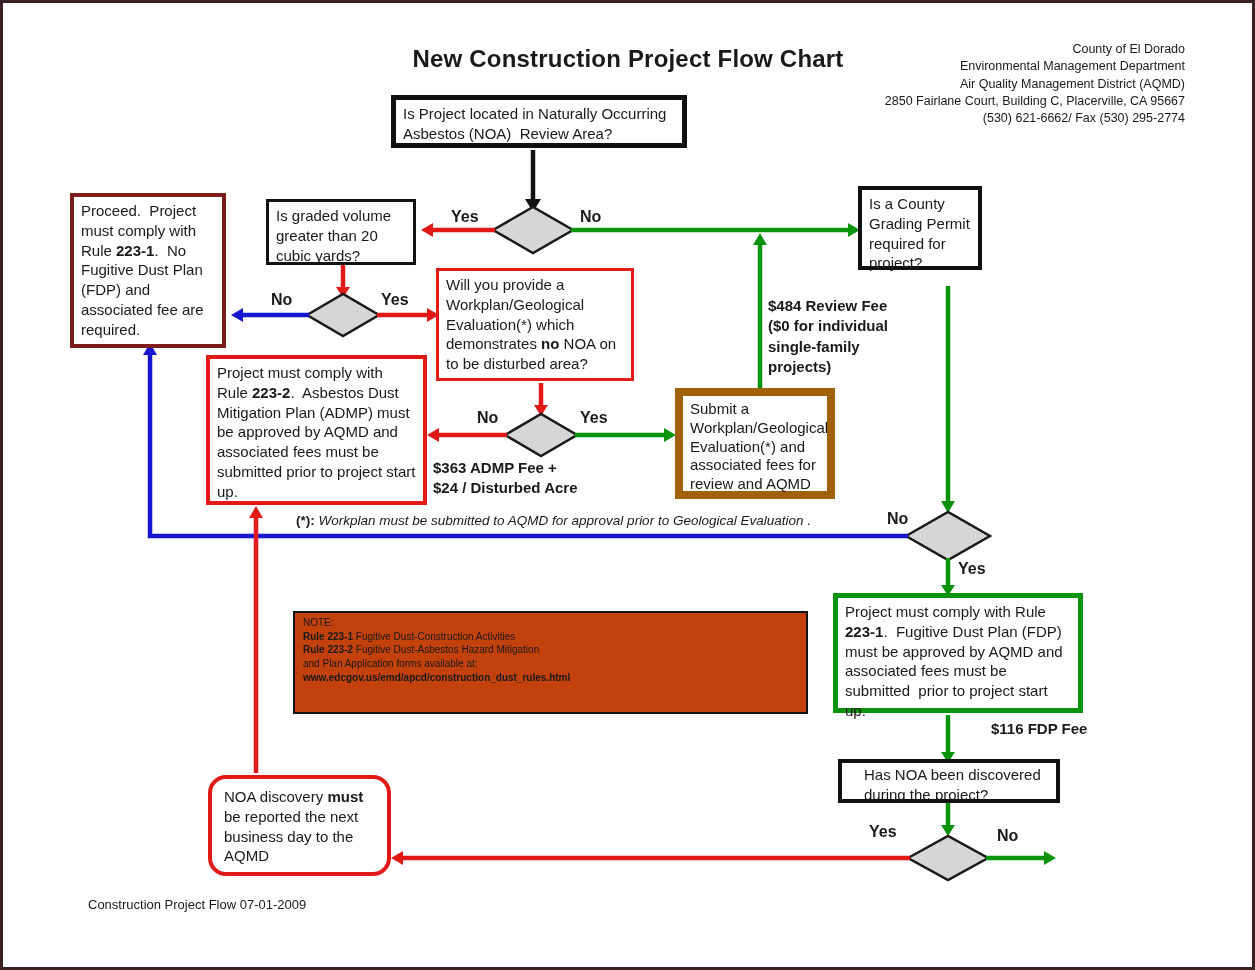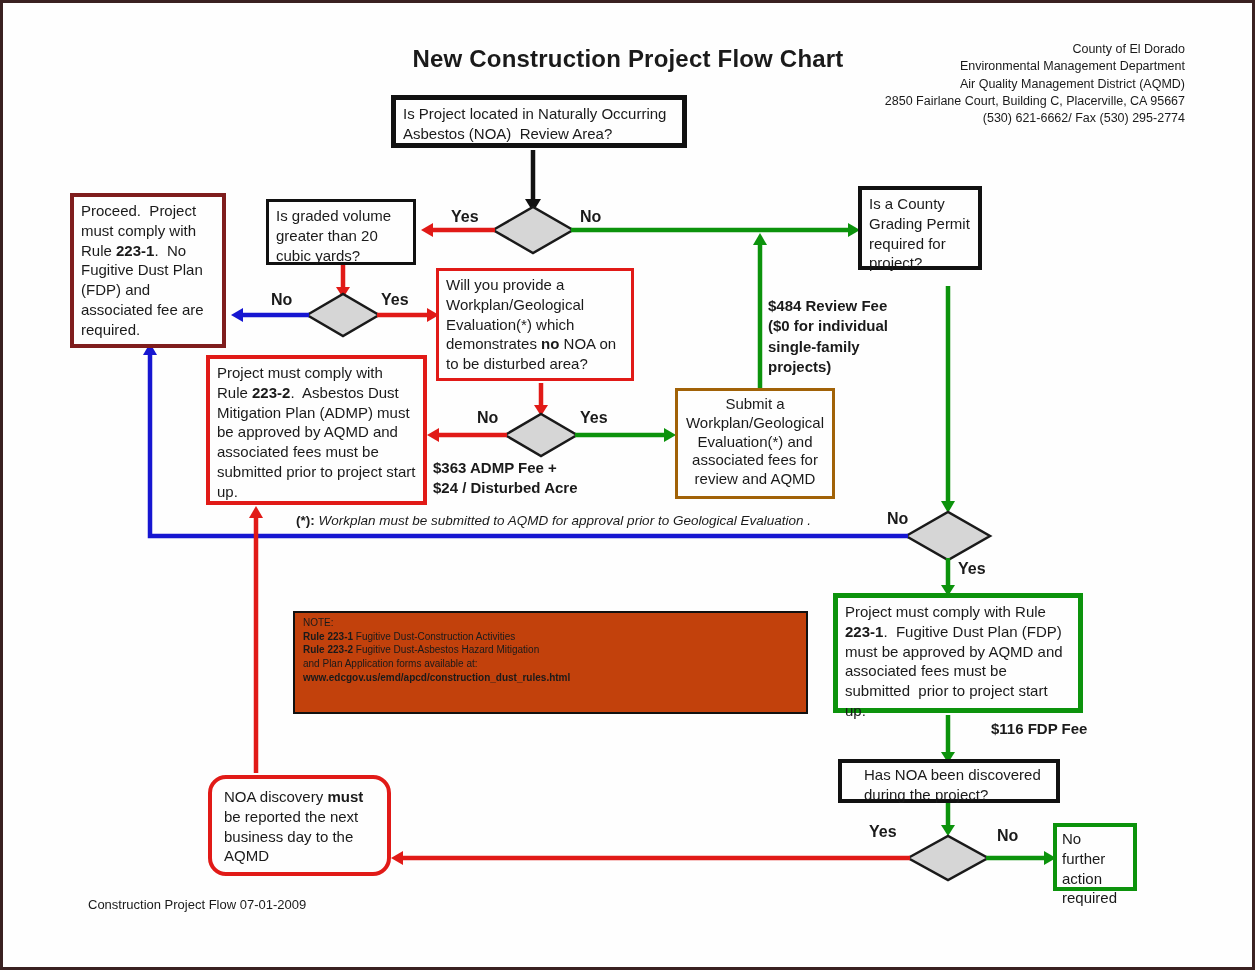--- a/index.html
+++ b/index.html
@@ -27,21 +27,21 @@
     font-size: 15px; line-height: 1.32;
     padding: 4px 7px; background: #fefefe;
     white-space: pre-wrap;
   }
   .b-black  { border: 4px solid #111; }
   .b-black5 { border: 5px solid #111; }
   .b-black3 { border: 3px solid #111; }
   .b-blue   { border: 4px solid #7f1d1d; }
   .b-red3   { border: 3px solid #e11a17; }
   .b-red4   { border: 4px solid #e11a17; }
-  .b-purple { border: 3px solid #a16207; text-align: center; }
+  .b-purple { border: 8px solid #a16207; }
   .b-green5 { border: 5px solid #0c930c; }
   .b-green4 { border: 4px solid #0c930c; }
   .rounded  { border-radius: 18px; }
   .yn { font-size: 16px; font-weight: bold; }
   .fee { font-size: 15px; font-weight: bold; white-space: pre-line; line-height: 1.35; }
   .footnote { font-size: 13.5px; }
   .notebox {
     left: 290px; top: 608px; width: 515px; height: 103px;
     border: 2px solid #111; padding: 3px 8px;
     font-size: 10px; line-height: 1.37; background:#c2410c;
@@ -141,21 +141,20 @@
   <div class="abs fbox b-red4" style="left:203px; top:352px; width:221px; height:150px;"><span>Project must comply with Rule </span><span style="font-weight: bold;">223-2</span><span>.  Asbestos Dust Mitigation Plan (ADMP) must be approved by AQMD and associated fees must be submitted prior to project start up.</span></div>
 
   <div class="abs fbox b-purple" style="left:672px; top:385px; width:160px; height:111px; line-height:1.25;">Submit a Workplan/Geological Evaluation(*) and associated fees for review and AQMD</div>
 
   <div class="abs fbox b-black" style="left:855px; top:183px; width:124px; height:84px;">Is a County Grading Permit required for project?</div>
 
   <div class="abs fbox b-green5" style="left:830px; top:590px; width:250px; height:120px;"><span>Project must comply with Rule </span><span style="font-weight: bold;">223-1</span><span>.  Fugitive Dust Plan (FDP) must be approved by AQMD and associated fees must be submitted  prior to project start up.</span></div>
 
   <div class="abs fbox b-black" style="left:835px; top:756px; width:222px; height:44px; padding-top:2px;padding-left:22px;">Has NOA been discovered during the project?</div>
 
-  <div class="abs fbox b-green4" style="left:1050px; top:820px; width:84px; height:68px; padding:2px 5px;">No further action required</div>
 
   <div class="abs fbox b-red4 rounded" style="left:205px; top:772px; width:183px; height:101px; padding:8px 12px;"><span>NOA discovery </span><span style="font-weight: bold;">must</span><span> be reported the next business day to the AQMD</span></div>
 
   <div class="abs yn" style="left:448px; top:205px;">Yes</div>
   <div class="abs yn" style="left:577px; top:205px;">No</div>
   <div class="abs yn" style="left:268px; top:288px;">No</div>
   <div class="abs yn" style="left:378px; top:288px;">Yes</div>
   <div class="abs yn" style="left:474px; top:406px;">No</div>
   <div class="abs yn" style="left:577px; top:406px;">Yes</div>
   <div class="abs yn" style="left:884px; top:507px;">No</div>

